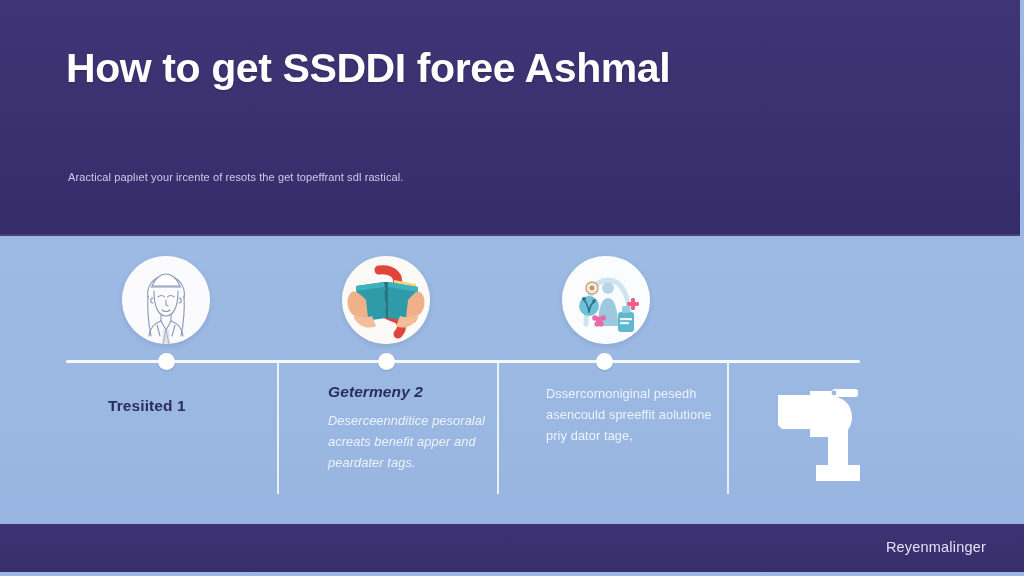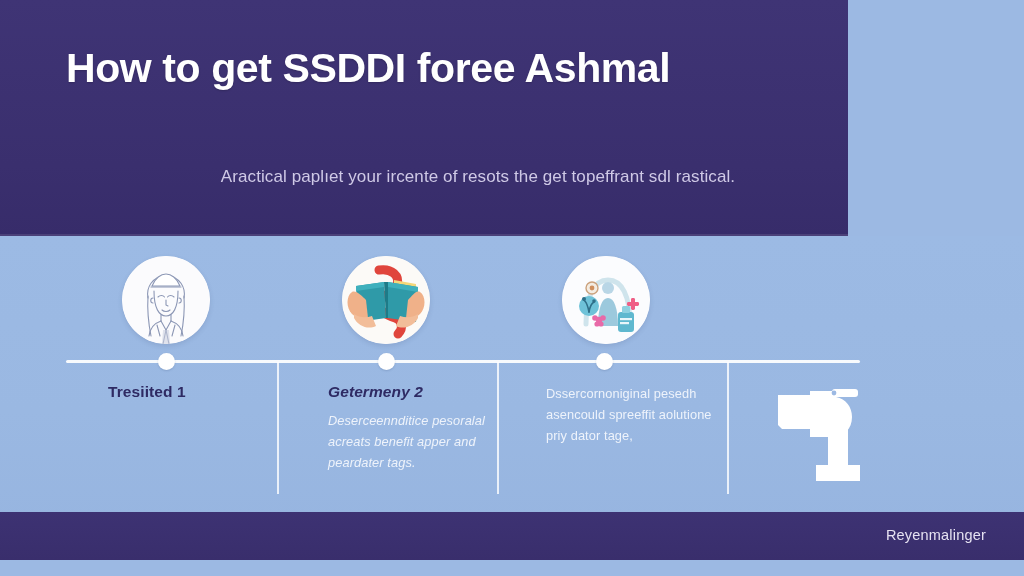--- a/index.html
+++ b/index.html
@@ -17,21 +17,21 @@
     height: 576px;
     overflow: hidden;
     background: #9cb9e3;
   }
 
   
   .header-band {
     position: absolute;
     left: 0;
     top: 0;
-    width: 848px;
+    width: 1020px;
     height: 236px;
     background: #3b3071;
     background: linear-gradient(180deg, #3f3475 0%, #3a2f6e 70%, #372c6a 100%);
   }
   .header-band::after {
     content: "";
     position: absolute;
     left: 0; right: 0; bottom: 0;
     height: 2px;
     background: rgba(255,255,255,0.10);
@@ -50,24 +50,23 @@
     text-shadow: 0 1px 2px rgba(0,0,0,0.18);
   }
   .title .line2 { display: block; }
 
   .subtitle {
     position: absolute;
     left: 68px;
     top: 167px;
     width: 820px;
     color: #cfc9e6;
-    font-size: 17px;
+    font-size: 11px;
     line-height: 20px;
     letter-spacing: 0.1px;
-    text-align: center;
   }
 
   
   .mid-band {
     position: absolute;
     left: 0;
     top: 236px;
     width: 1024px;
     height: 292px;
     background: #9cb9e3;
@@ -124,21 +123,21 @@
   .icon-circle.c2 { left: 342px; }
   .icon-circle.c3 { left: 562px; }
   .icon-circle svg { display: block; width: 88px; height: 88px; }
 
   
   .step {
     position: absolute;
     top: 383px;
     width: 186px;
   }
-  .step.s1 { left: 108px; }
+  .step.s1 { left: 108px; margin-top: 14px; }
   .step.s2 { left: 328px; font-style: italic; }
   .step.s3 { left: 546px; }
 
   .step-title {
     color: #2e2a63;
     font-size: 15.5px;
     font-weight: bold;
     letter-spacing: 0.1px;
     margin-bottom: 9px;
   }
@@ -156,21 +155,21 @@
     top: 381px;
     width: 110px;
     height: 110px;
   }
   .faucet svg { display: block; width: 110px; height: 110px; }
 
   
   .footer-band {
     position: absolute;
     left: 0;
-    top: 512px;
+    top: 524px;
     width: 1024px;
     height: 48px;
     background: #3b3071;
     background: linear-gradient(180deg, #3d3273 0%, #392e6c 100%);
   }
   .footer-text {
     position: absolute;
     right: 38px;
     top: 15px;
     color: #e6e2f2;

